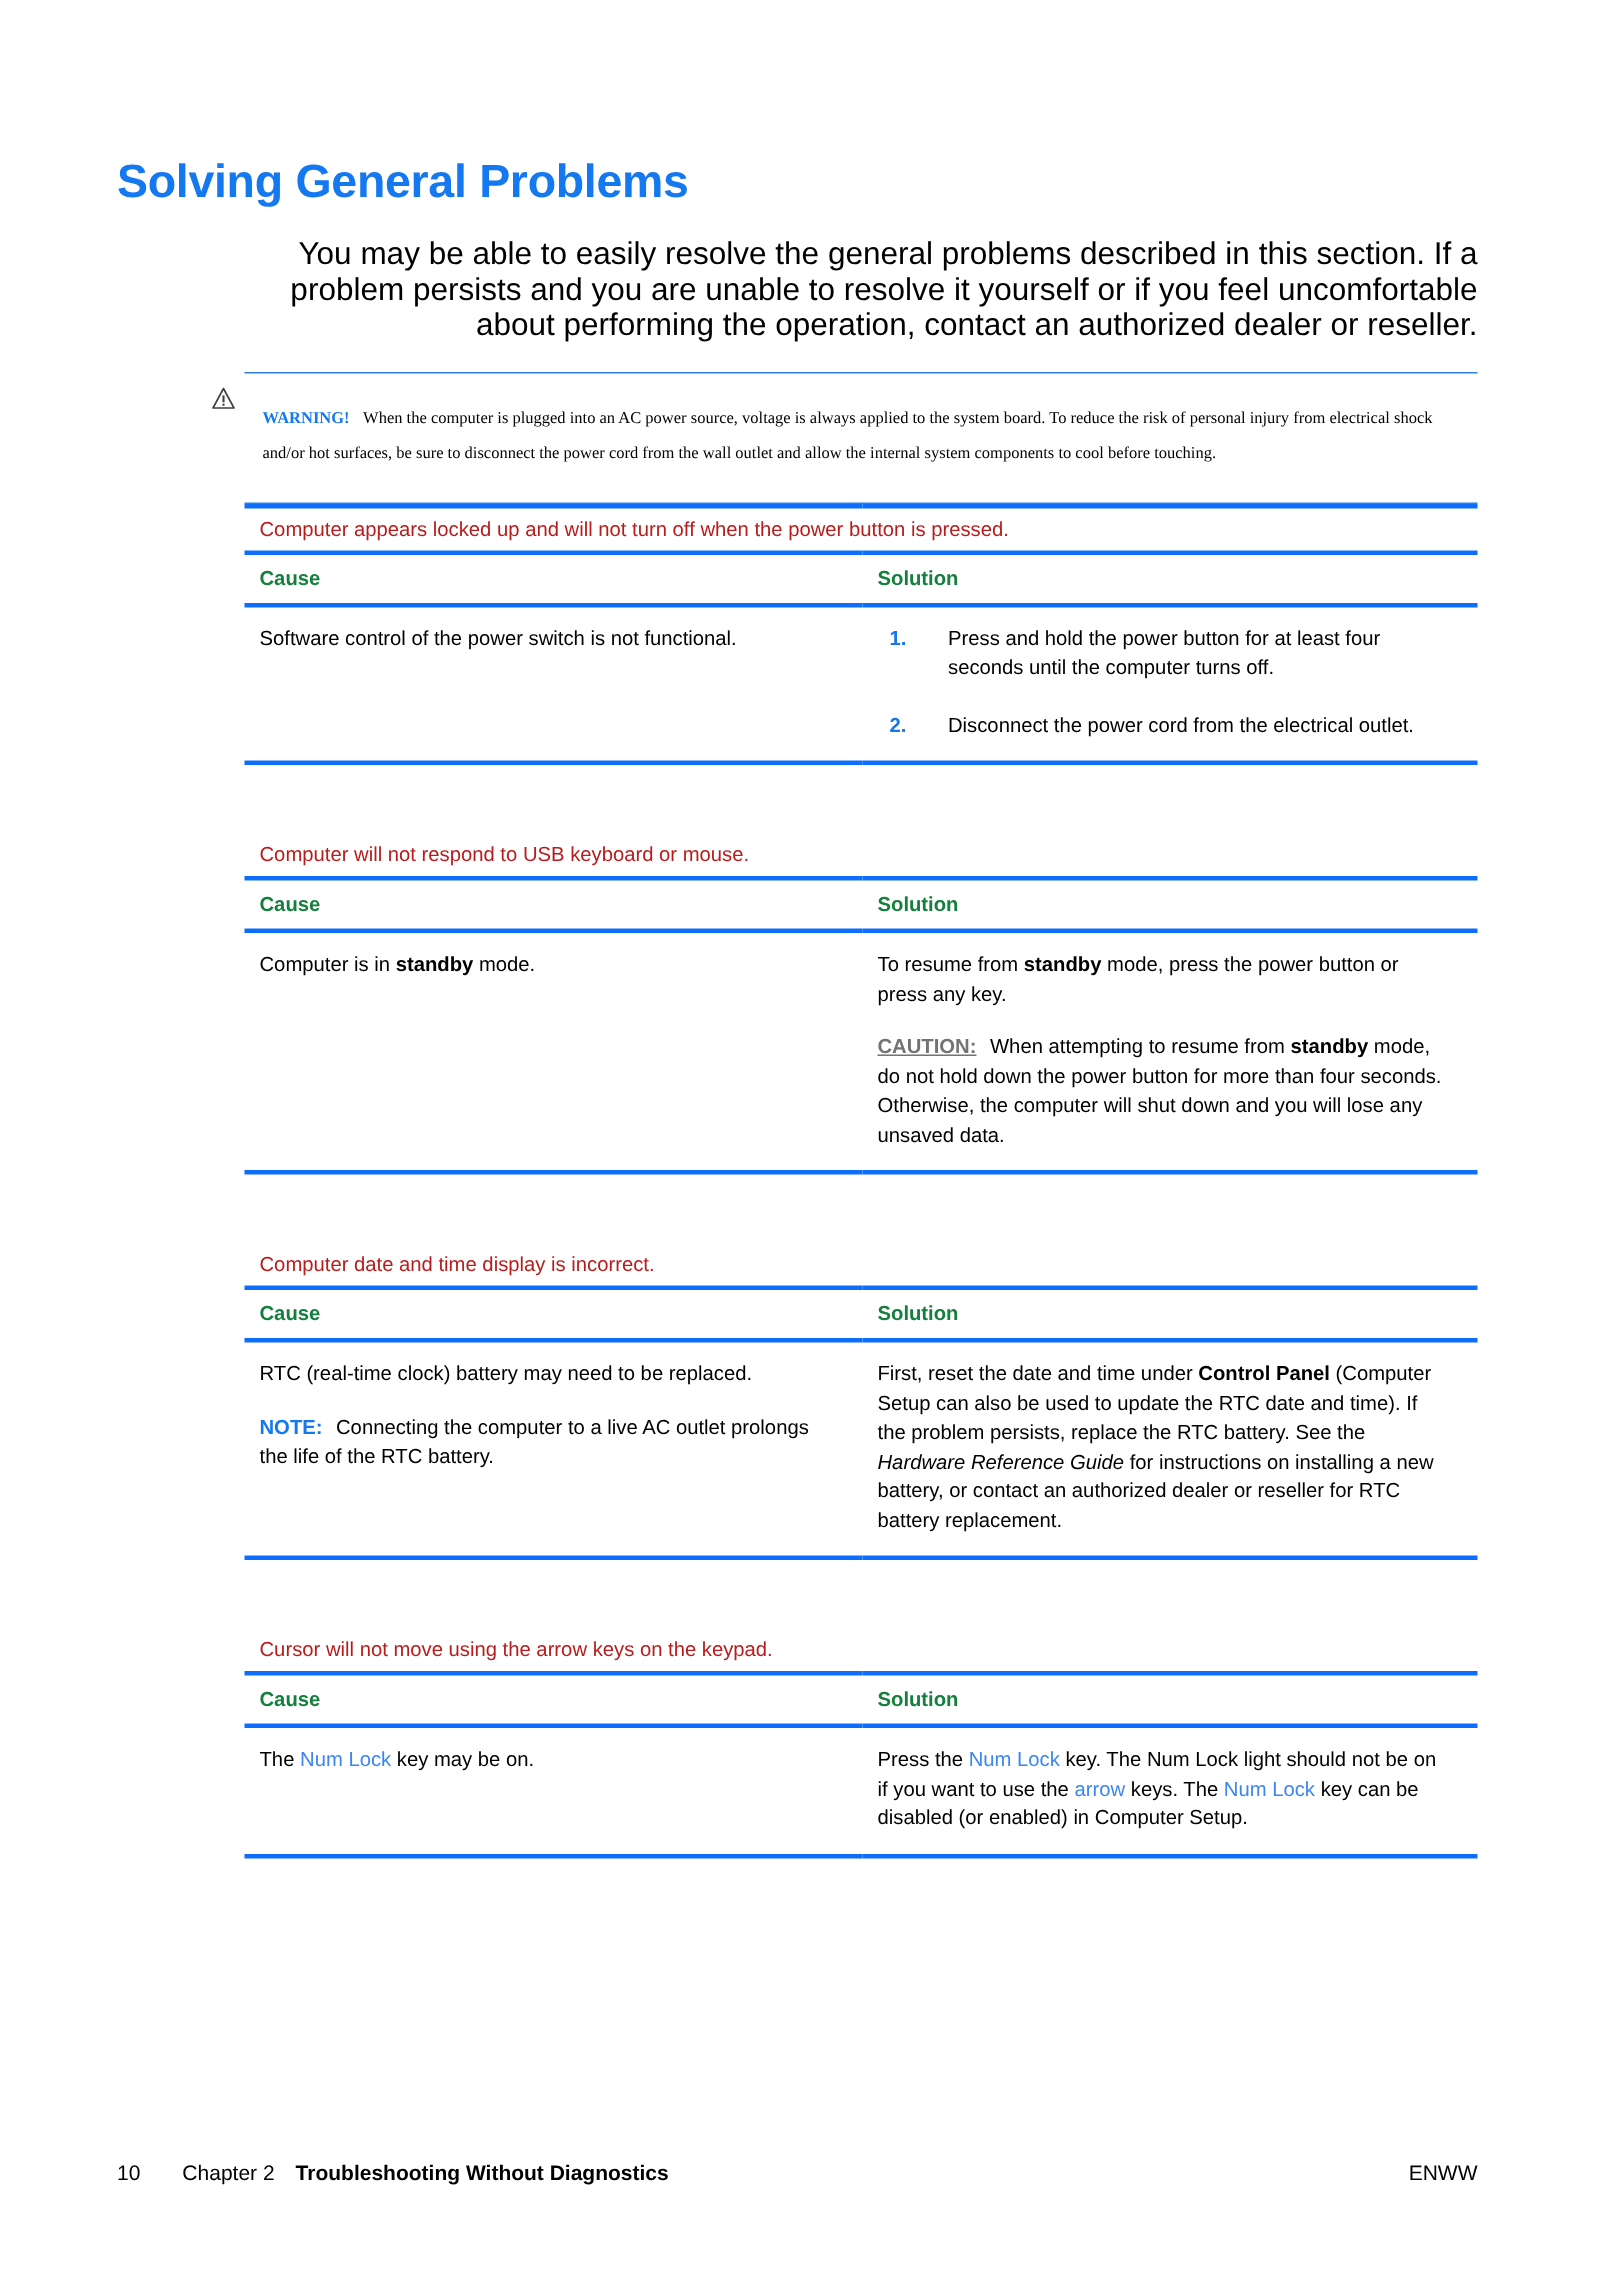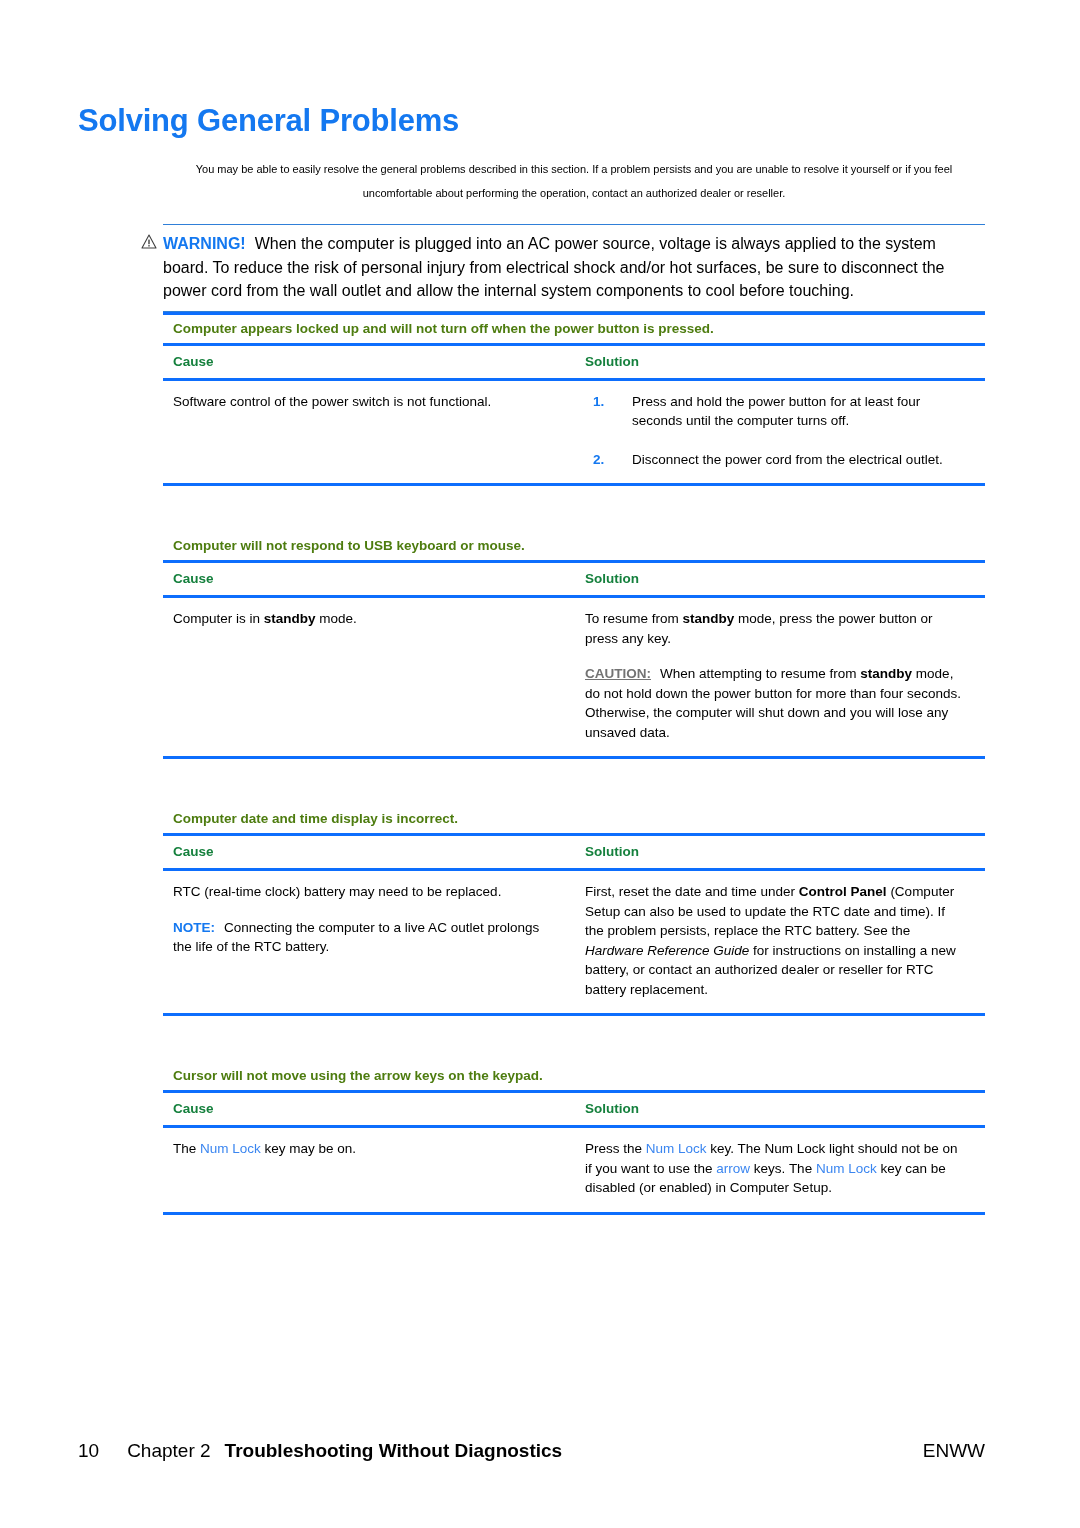--- a/index.html
+++ b/index.html
@@ -37,46 +37,47 @@
 
   
   .content {
     position: absolute;
     left: 163px;
     top: 158px;
     width: 822px;
   }
 
   .intro {
-    font-size: 11px;
+    font-size: 21px;
     line-height: 23.5px;
     color: #000;
     margin: 0;
-    text-align: center;
+    text-align: right;
   }
 
   
   .warning-block {
     margin-top: 19px;
     border-top: 1.5px solid #2f7fd8;
     border-bottom: 1.5px solid #2f7fd8;
     padding: 7px 0 8px 0;
     position: relative;
   }
   .warn-icon {
     position: absolute;
     left: -22px;
     top: 9px;
     width: 16px;
     height: 15px;
   }
   .warning-text {
-    font-size: 16px;
+    font-size: 11px;
     line-height: 23.5px;
-    margin: 0;
+    margin: 12px;
+    font-family: Liberation Serif, serif;
   }
   .warn-label {
     color: #1478f0;
     font-weight: bold;
   }
   .gap-wide { display: inline-block; width: 9px; }
 
   
   .table-caption {
     margin-top: 18px;
@@ -92,22 +93,22 @@
     width: 100%;
     border-collapse: collapse;
     table-layout: fixed;
     font-size: 13.5px;
   }
   .tbl .col-cause { width: 412px; }
   .tbl .col-sol { width: 410px; }
 
   .section-head {
     font-size: 13.5px;
-    font-weight: bold;
-    color: #4d7c0f;
+    font-weight: normal;
+    color: #b91c1c;
     padding: 6px 0 7px 10px;
     border-top: 3px solid #0d6efd;
     text-align: left;
   }
   .section-head.no-top { border-top: none; }
 
   .colhead {
     font-size: 13.5px;
     font-weight: bold;
     color: #15803d;
@@ -166,21 +167,21 @@
   .b { font-weight: bold; }
   .i { font-style: italic; }
   .lnk { color: #3b86f0; }
 
   
   .footer {
     position: absolute;
     left: 78px;
     top: 1440px;
     width: 907px;
-    font-size: 19px;
+    font-size: 14px;
     display: flex;
     align-items: flex-start;
   }
   .footer .fpage { font-weight: normal; }
   .footer .fchapter {
     font-weight: normal;
     margin-left: 28px;
   }
   .footer .ftitle {
     font-weight: bold;

